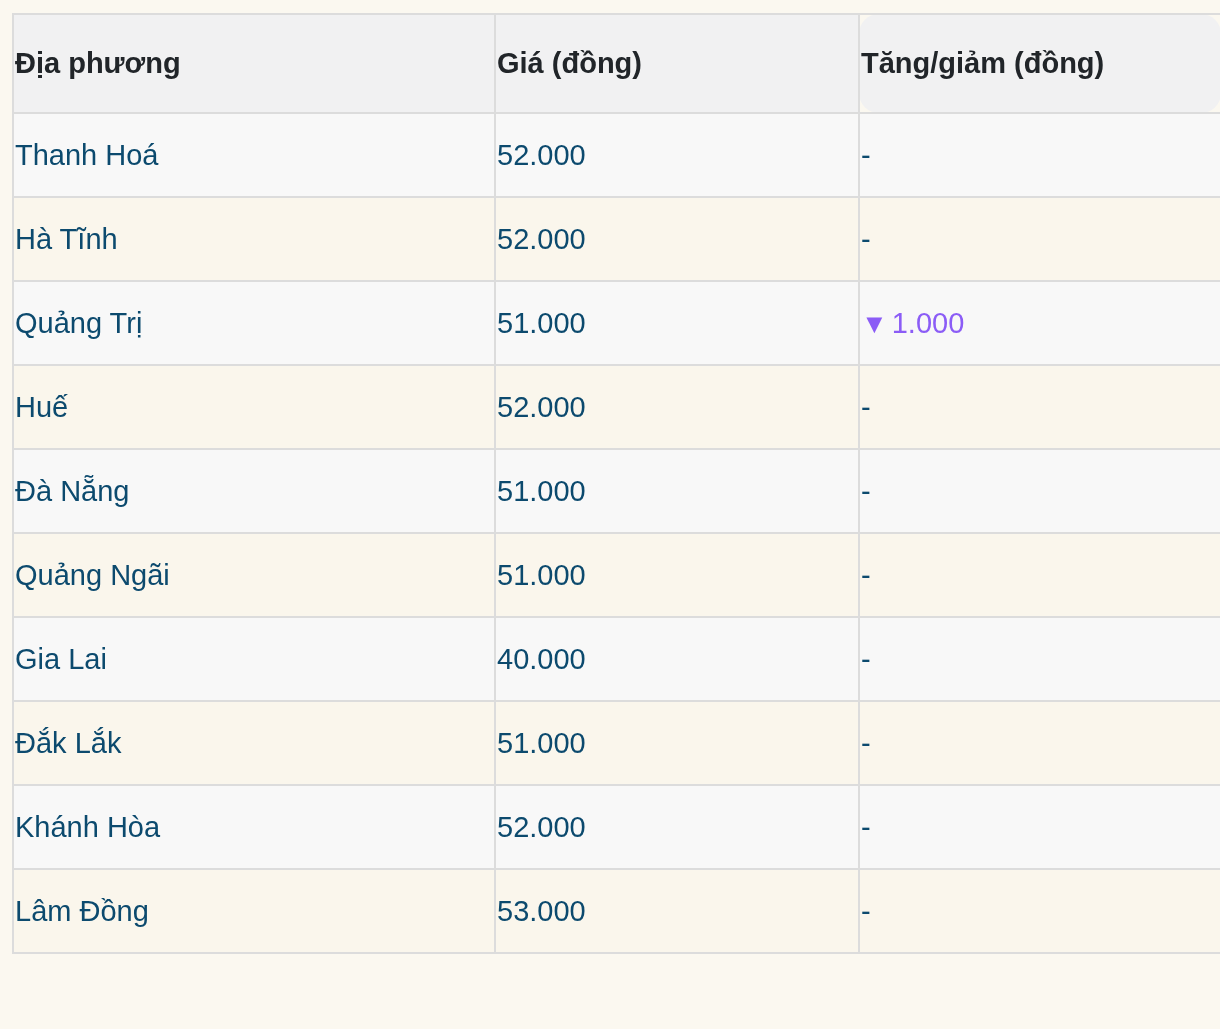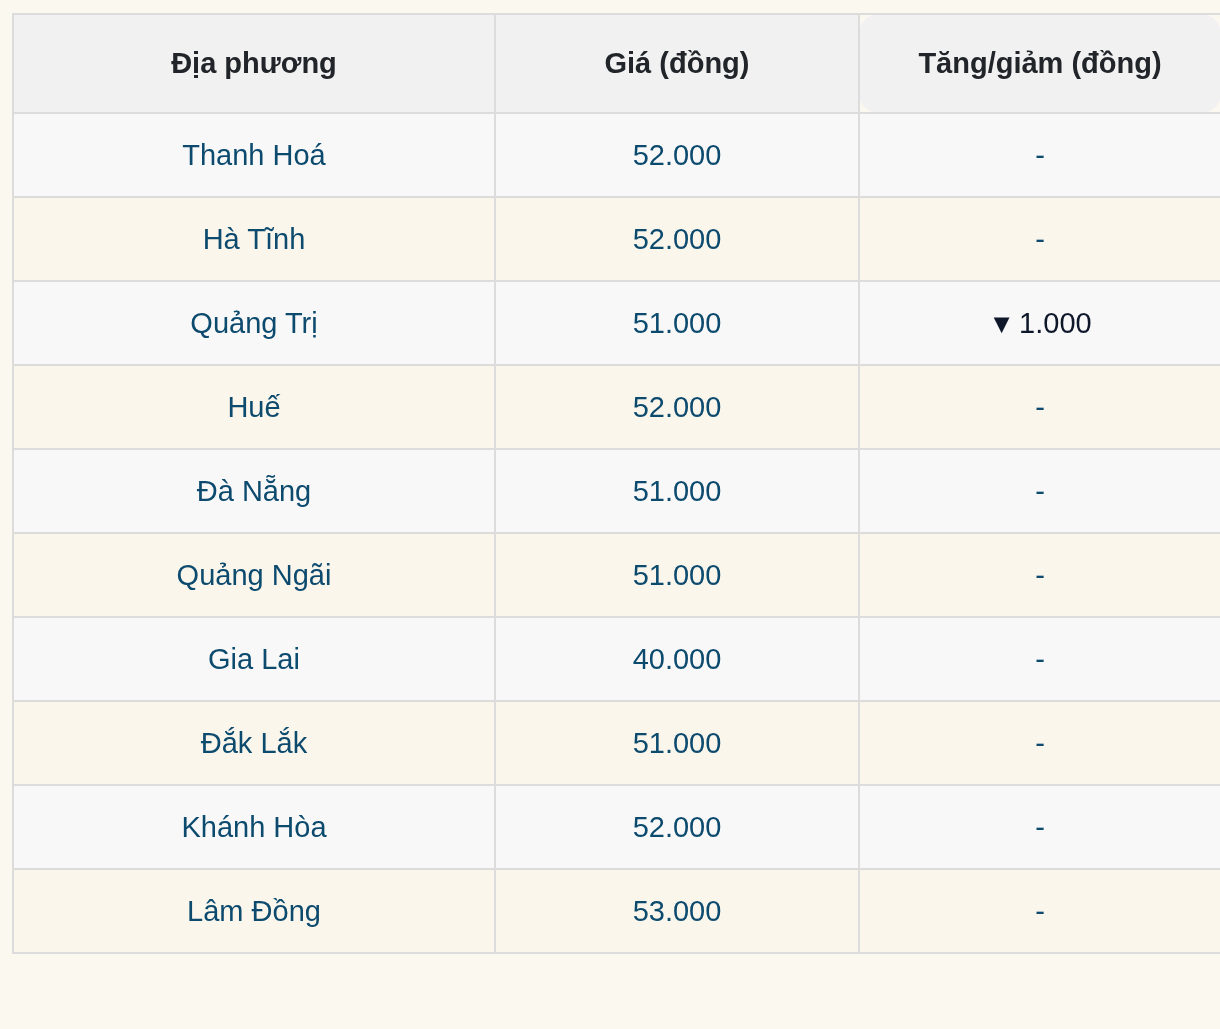--- a/index.html
+++ b/index.html
@@ -14,21 +14,21 @@
     padding: 13px 12px 12px 12px;
   }
   table.price-table {
     border-collapse: collapse;
     table-layout: fixed;
     width: 1196px;
   }
   .price-table th,
   .price-table td {
     border: 2px solid #dcdcdc;
-    text-align: center;
+    text-align: left;
     vertical-align: middle;
     overflow: hidden;
   }
   .price-table th {
     background: #f1f1f2;
     height: 95px;
     font-size: 29px;
     font-weight: 700;
     color: #212529;
   }
@@ -36,21 +36,21 @@
     height: 80px;
     font-size: 29px;
     font-weight: 400;
     color: #0c4a6e;
   }
   .price-table tbody tr:nth-child(odd) td { background: #f8f8f8; }
   .price-table tbody tr:nth-child(even) td { background: #faf6ec; }
   .col-region { width: 478px; }
   .col-price  { width: 360px; }
   .col-change { width: 358px; border-radius: 20px; }
-  td.change-down { color: #0f172a; }
+  td.change-down { color: #8b5cf6; }
   td.change-down .tri {
     font-size: 27px;
     margin-right: 4px;
   }
 </style>
 </head>
 <body>
 
 <div class="page">
   <table class="price-table">

